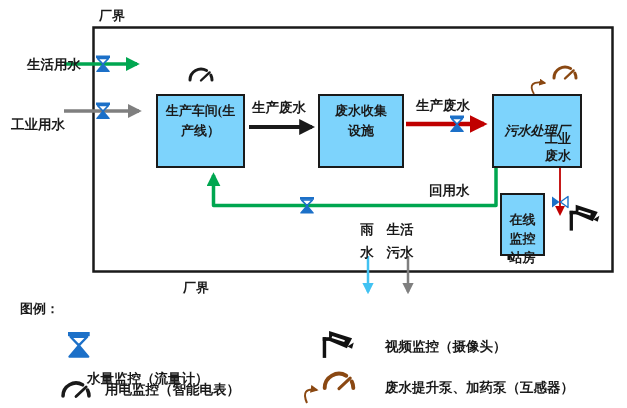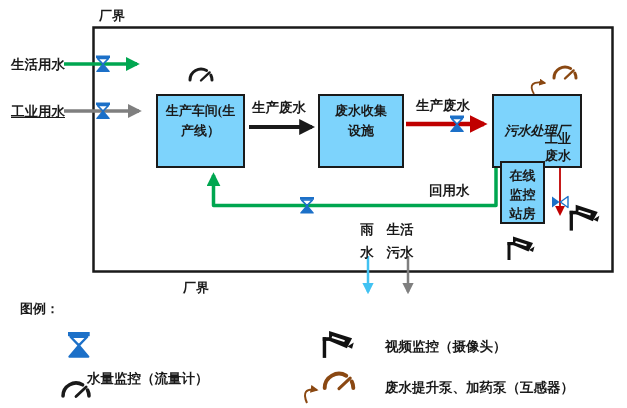--- a/index.html
+++ b/index.html
@@ -107,42 +107,43 @@
     <use href="#hg" transform="translate(68,332) scale(1.55)"></use>
     <use href="#gaugeshape" transform="translate(76,396) scale(1.18)" style="color:#1A1A1A"></use>
     <use href="#cam" transform="translate(321,328) scale(1.15)"></use>
     <use href="#gaugeshape" transform="translate(339,388) scale(1.3)" style="color:#8A4812"></use>
     <path d="M307,403 Q300,387 317,390" fill="none" stroke="#8A4812" stroke-width="2" marker-end="url(#arr-brown)"></path>
   </svg>
 
   <div class="lbl big" style="left:99px;top:7px;">厂界</div>
   <div class="lbl big" style="left:183px;top:279px;">厂界</div>
 
-  <div class="lbl" style="left:11px;top:56px;text-align:center;">生活用水</div>
-  <div class="lbl" style="left:11px;top:103px;text-decoration:underline;">工业用水</div>
+  <div class="lbl" style="left:27px;top:56px;text-align:center;">生活用水</div>
+  <div class="lbl" style="left:11px;top:116px;">工业用水</div>
 
   <div class="box" style="left:156px;top:94px;width:89px;height:74px;padding-top:5px;">生产车间(生
 产线）</div>
   <div class="box" style="left:318px;top:94px;width:86px;height:74px;padding-top:5px;">废水收集
 设施</div>
   <div class="box" style="left:492px;top:94px;width:90px;height:74px;">
     <span class="ttl">污水处理厂</span>
     <span class="sub">工业
 废水</span>
   </div>
-  <div class="box" style="left:500px;top:161px;width:45px;height:63px;padding-top:4px;line-height:1.45;">在线
+  <div class="box" style="left:500px;top:193px;width:45px;height:63px;padding-top:16px;line-height:1.45;">在线
 监控
 站房</div>
 
   <div class="lbl" style="left:252px;top:99px;">生产废水</div>
   <div class="lbl" style="left:416px;top:97px;">生产废水</div>
   <div class="lbl" style="left:429px;top:182px;text-align:center;">回用水</div>
   <div class="lbl col" style="left:358px;top:219px;width:18px;">雨
 水</div>
   <div class="lbl col" style="left:384px;top:219px;width:32px;">生活
 污水</div>
 
   <div class="lbl big" style="left:20px;top:300px;">图例：</div>
   <div class="lbl" style="left:87px;top:340px;margin-top:30px;">水量监控（流量计）</div>
+  <div class="lbl" style="left:105px;top:381px;">用电监控（智能电表）</div>
   <div class="lbl" style="left:385px;top:338px;">视频监控（摄像头）</div>
   <div class="lbl" style="left:385px;top:379px;">废水提升泵、加药泵（互感器）</div>
 
 </div>
 
 </body></html>

